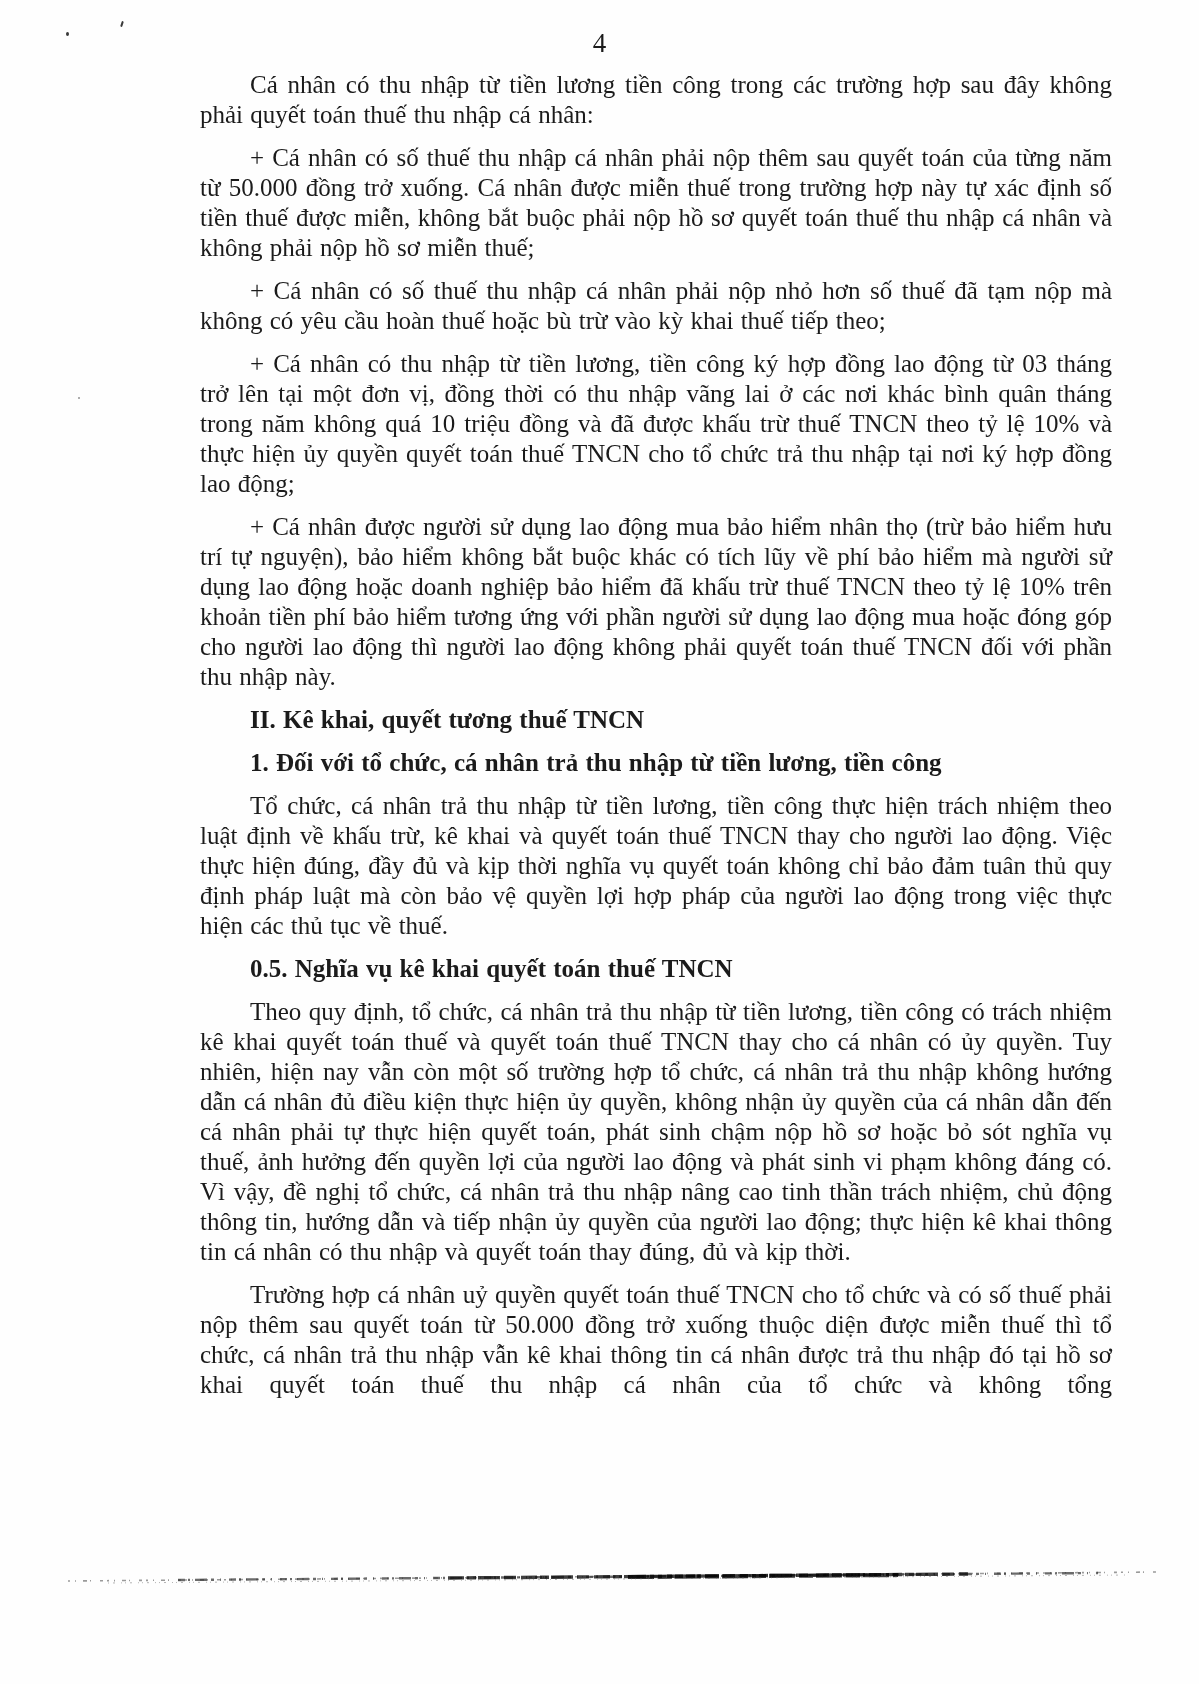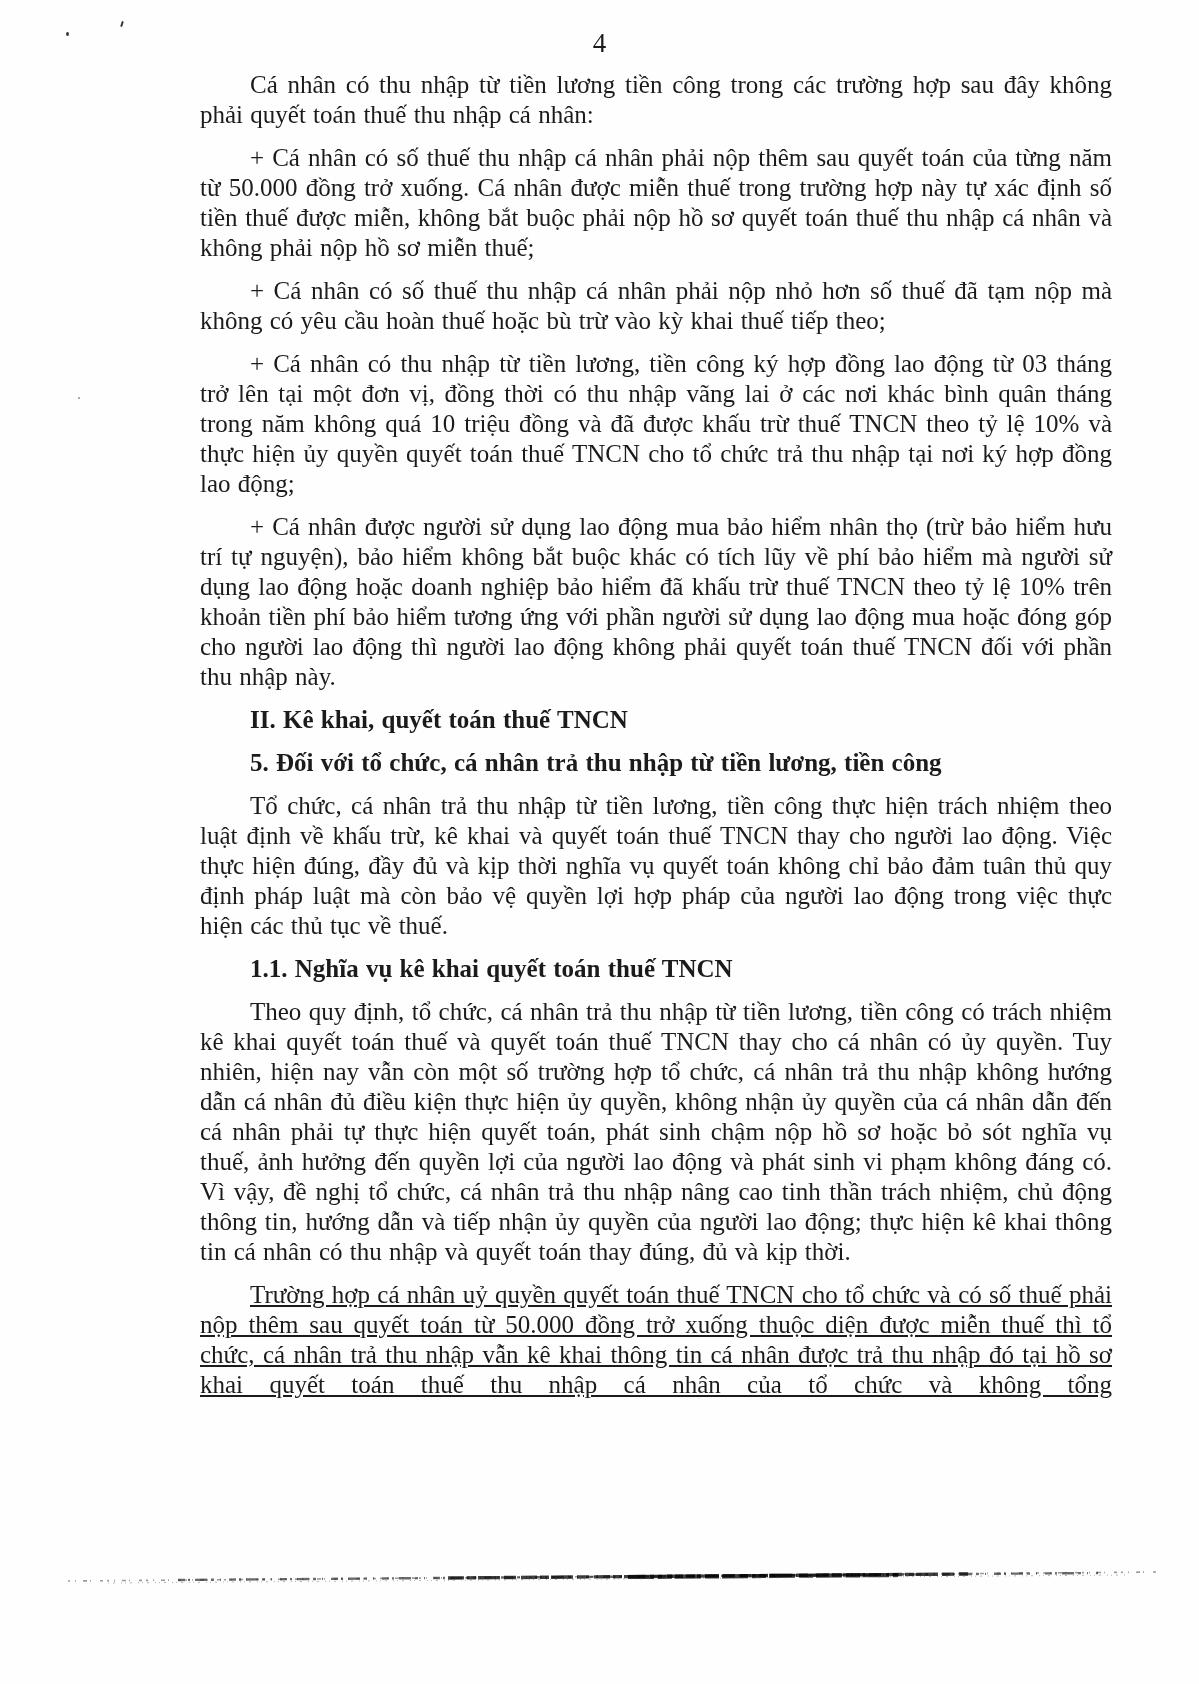--- a/index.html
+++ b/index.html
@@ -39,21 +39,20 @@
     margin: 0 0 13px 0;
     text-indent: 50px;
     word-spacing: 1px;
   }
   .heading {
     font-weight: bold;
     text-align: left;
   }
   .cut {
     text-align-last: justify;
-    text-decoration: underline;
   }
   
   .speck {
     position: absolute;
     background: #3a3a3a;
     border-radius: 50%;
   }
   .speck-a { left: 66px;  top: 32px; width: 3px; height: 4px; }
   .speck-b { left: 121px; top: 21px; width: 2px; height: 6px; transform: rotate(18deg); border-radius: 2px; }
   .speck-c { left: 78px;  top: 397px; width: 2px; height: 2px; opacity: .55; }
@@ -76,24 +75,24 @@
   <span class="speck speck-c"></span>
 
   <div class="page-number">4</div>
 
   <main class="body-text">
     <p class="para">Cá nhân có thu nhập từ tiền lương tiền công trong các trường hợp sau đây không phải quyết toán thuế thu nhập cá nhân:</p>
     <p class="para">+ Cá nhân có số thuế thu nhập cá nhân phải nộp thêm sau quyết toán của từng năm từ 50.000 đồng trở xuống. Cá nhân được miễn thuế trong trường hợp này tự xác định số tiền thuế được miễn, không bắt buộc phải nộp hồ sơ quyết toán thuế thu nhập cá nhân và không phải nộp hồ sơ miễn thuế;</p>
     <p class="para">+ Cá nhân có số thuế thu nhập cá nhân phải nộp nhỏ hơn số thuế đã tạm nộp mà không có yêu cầu hoàn thuế hoặc bù trừ vào kỳ khai thuế tiếp theo;</p>
     <p class="para">+ Cá nhân có thu nhập từ tiền lương, tiền công ký hợp đồng lao động từ 03 tháng trở lên tại một đơn vị, đồng thời có thu nhập vãng lai ở các nơi khác bình quân tháng trong năm không quá 10 triệu đồng và đã được khấu trừ thuế TNCN theo tỷ lệ 10% và thực hiện ủy quyền quyết toán thuế TNCN cho tổ chức trả thu nhập tại nơi ký hợp đồng lao động;</p>
     <p class="para">+ Cá nhân được người sử dụng lao động mua bảo hiểm nhân thọ (trừ bảo hiểm hưu trí tự nguyện), bảo hiểm không bắt buộc khác có tích lũy về phí bảo hiểm mà người sử dụng lao động hoặc doanh nghiệp bảo hiểm đã khấu trừ thuế TNCN theo tỷ lệ 10% trên khoản tiền phí bảo hiểm tương ứng với phần người sử dụng lao động mua hoặc đóng góp cho người lao động thì người lao động không phải quyết toán thuế TNCN đối với phần thu nhập này.</p>
-    <p class="heading">II. Kê khai, quyết toán thuế TNCN</p>
-    <p class="heading">5. Đối với tổ chức, cá nhân trả thu nhập từ tiền lương, tiền công</p>
+    <p class="heading">II. Kê khai, quyết tương thuế TNCN</p>
+    <p class="heading">1. Đối với tổ chức, cá nhân trả thu nhập từ tiền lương, tiền công</p>
     <p class="para">Tổ chức, cá nhân trả thu nhập từ tiền lương, tiền công thực hiện trách nhiệm theo luật định về khấu trừ, kê khai và quyết toán thuế TNCN thay cho người lao động. Việc thực hiện đúng, đầy đủ và kịp thời nghĩa vụ quyết toán không chỉ bảo đảm tuân thủ quy định pháp luật mà còn bảo vệ quyền lợi hợp pháp của người lao động trong việc thực hiện các thủ tục về thuế.</p>
-    <p class="heading">1.1. Nghĩa vụ kê khai quyết toán thuế TNCN</p>
+    <p class="heading">0.5. Nghĩa vụ kê khai quyết toán thuế TNCN</p>
     <p class="para">Theo quy định, tổ chức, cá nhân trả thu nhập từ tiền lương, tiền công có trách nhiệm kê khai quyết toán thuế và quyết toán thuế TNCN thay cho cá nhân có ủy quyền. Tuy nhiên, hiện nay vẫn còn một số trường hợp tổ chức, cá nhân trả thu nhập không hướng dẫn cá nhân đủ điều kiện thực hiện ủy quyền, không nhận ủy quyền của cá nhân dẫn đến cá nhân phải tự thực hiện quyết toán, phát sinh chậm nộp hồ sơ hoặc bỏ sót nghĩa vụ thuế, ảnh hưởng đến quyền lợi của người lao động và phát sinh vi phạm không đáng có. Vì vậy, đề nghị tổ chức, cá nhân trả thu nhập nâng cao tinh thần trách nhiệm, chủ động thông tin, hướng dẫn và tiếp nhận ủy quyền của người lao động; thực hiện kê khai thông tin cá nhân có thu nhập và quyết toán thay đúng, đủ và kịp thời.</p>
     <p class="para cut">Trường hợp cá nhân uỷ quyền quyết toán thuế TNCN cho tổ chức và có số thuế phải nộp thêm sau quyết toán từ 50.000 đồng trở xuống thuộc diện được miễn thuế thì tổ chức, cá nhân trả thu nhập vẫn kê khai thông tin cá nhân được trả thu nhập đó tại hồ sơ khai quyết toán thuế thu nhập cá nhân của tổ chức và không tổng</p>
   </main>
 
   <svg class="scan-artifact" viewBox="0 0 1090 26" xmlns="http://www.w3.org/2000/svg" aria-hidden="true">
     <line x1="0" y1="17" x2="1090" y2="8" stroke="#4a4a4a" stroke-width="1.6" stroke-dasharray="2 5 1 7 4 3 1 9 3 4" opacity="0.55"></line>
     <line x1="110" y1="16" x2="1030" y2="9" stroke="#2e2e2e" stroke-width="2.4" stroke-dasharray="7 3 2 5 12 4 3 6 1 8" opacity="0.7"></line>
     <line x1="380" y1="14" x2="900" y2="10" stroke="#111111" stroke-width="3.4" stroke-dasharray="16 3 9 2 22 4 12 5" opacity="0.8"></line>
     <line x1="560" y1="13" x2="830" y2="11" stroke="#000000" stroke-width="4.2" stroke-dasharray="26 4 14 3" opacity="0.75"></line>
     <line x1="40" y1="19" x2="1060" y2="11" stroke="#6a6a6a" stroke-width="1" stroke-dasharray="1 4 2 6 1 3" opacity="0.5"></line>

